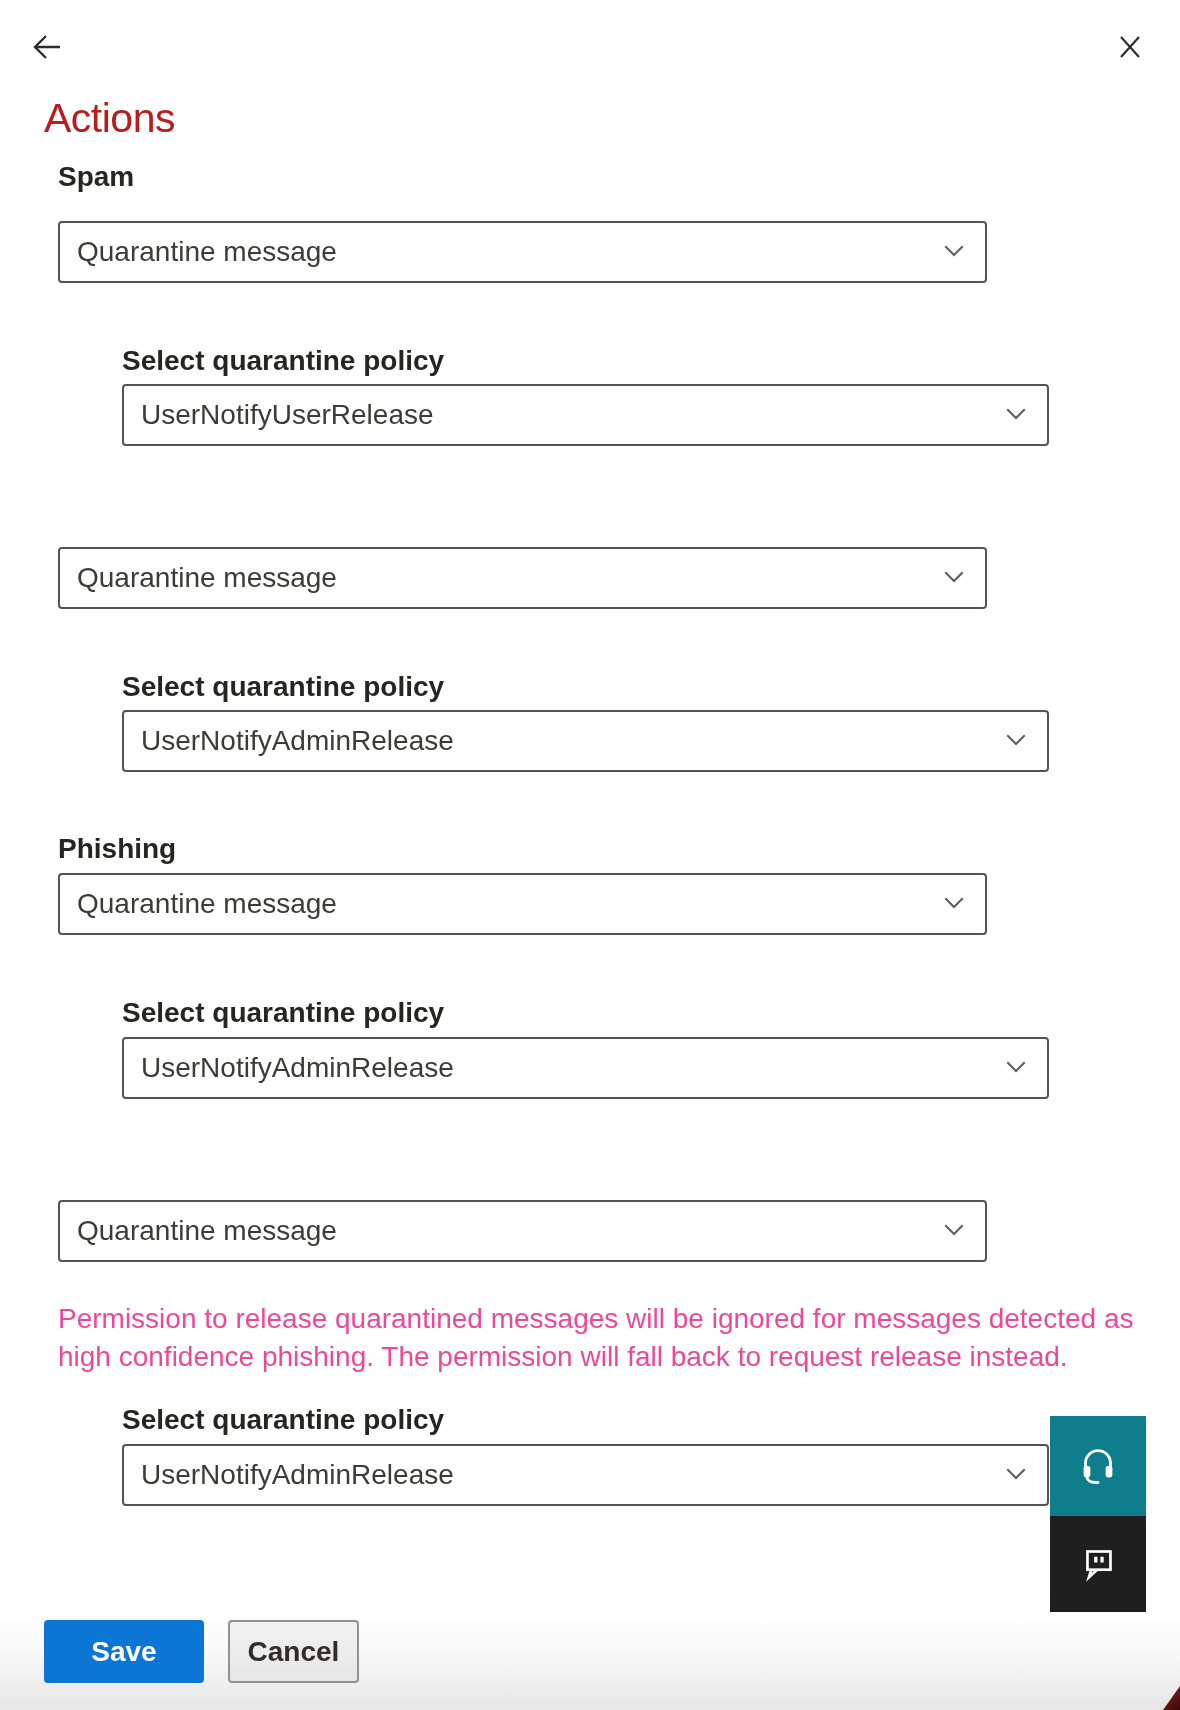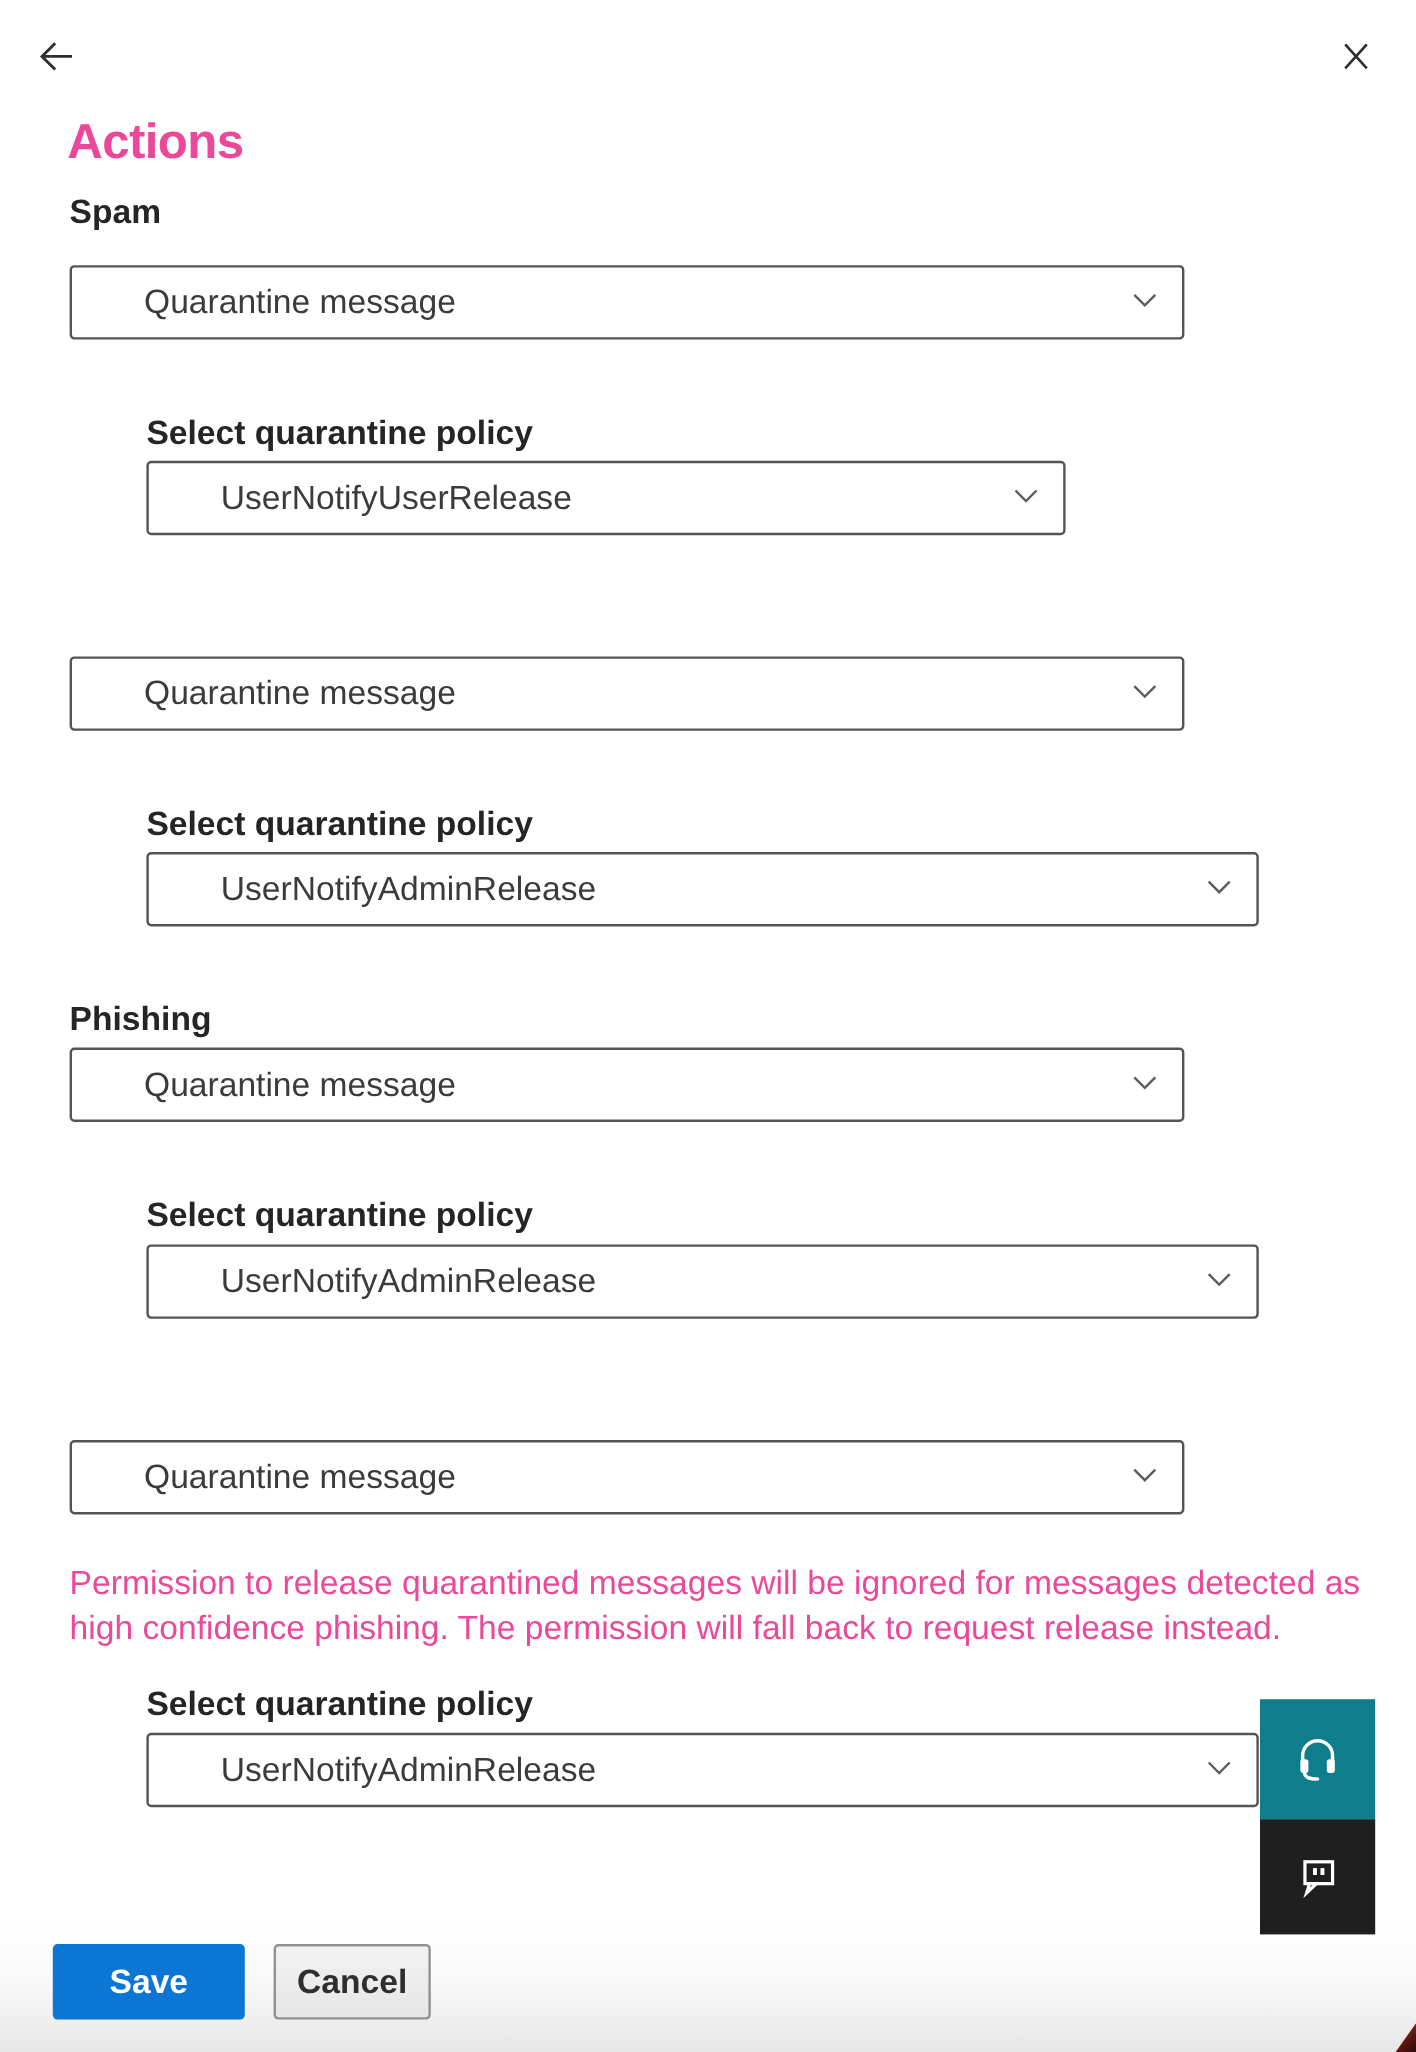--- a/index.html
+++ b/index.html
@@ -1,26 +1,26 @@
 <!DOCTYPE html>
 <html><head>
 <meta charset="utf-8">
 <style>
   html,body{margin:0;padding:0;background:#ffffff;}
   body{font-family:"Liberation Sans","DejaVu Sans",sans-serif;}
   #screen{position:relative;width:1180px;height:1710px;background:#ffffff;overflow:hidden;}
 
   .icon-btn{position:absolute;background:transparent;border:none;padding:0;cursor:pointer;line-height:0;}
 
-  .panel-title{position:absolute;left:56px;top:95px;font-size:41px;font-weight:700;color:#ec4899;letter-spacing:-0.5px;}
+  .panel-title{position:absolute;left:44px;top:95px;font-size:41px;font-weight:400;color:#b91c1c;letter-spacing:-0.5px;}
 
   .group-label{position:absolute;font-size:28px;font-weight:700;color:#262524;line-height:34px;white-space:nowrap;}
 
   .combo{position:absolute;height:62px;box-sizing:border-box;border:2px solid #565452;border-radius:4px;
-         background:#ffffff;display:flex;align-items:center;cursor:pointer;padding-left:43px;}
+         background:#ffffff;display:flex;align-items:center;cursor:pointer;}
   .combo .combo-value{padding-left:17px;font-size:28px;color:#3c3b39;white-space:nowrap;overflow:hidden;}
   .combo .chev{position:absolute;right:16px;top:50%;transform:translateY(-50%);}
 
   .note-text{position:absolute;left:58px;top:1300px;width:1100px;font-size:28px;line-height:38px;color:#ec4899;}
 
   .footer{position:absolute;left:0;top:1597px;width:1180px;height:113px;z-index:5;
           background:linear-gradient(to bottom,#ffffff 0%,#fafafa 45%,#e7e6e6 100%);}
   .btn{position:absolute;box-sizing:border-box;font-size:28px;font-weight:600;border-radius:4px;cursor:pointer;
        display:flex;align-items:center;justify-content:center;}
   .btn-primary{left:44px;top:1620px;width:160px;height:63px;background:#0b76d4;color:#ffffff;border:none;z-index:6;}
@@ -63,21 +63,21 @@
   <div class="group-label" style="left:58px;top:160px;">Spam</div>
   <div class="combo" style="left:58px;top:221px;width:929px;">
     <span class="combo-value">Quarantine message</span>
     <span class="chev">
       <svg width="30" height="30" viewBox="0 0 24 24">
           <path d="M5 9l7 7 7-7" fill="none" stroke="#5f5d5b" stroke-width="1.6"></path>
         </svg>
     </span>
   </div>
   <div class="group-label" style="left:122px;top:344px;">Select quarantine policy</div>
-  <div class="combo" style="left:122px;top:384px;width:766px;">
+  <div class="combo" style="left:122px;top:384px;width:927px;">
     <span class="combo-value">UserNotifyUserRelease</span>
     <span class="chev">
       <svg width="30" height="30" viewBox="0 0 24 24">
           <path d="M5 9l7 7 7-7" fill="none" stroke="#5f5d5b" stroke-width="1.6"></path>
         </svg>
     </span>
   </div>
 
   <div class="combo" style="left:58px;top:547px;width:929px;">
     <span class="combo-value">Quarantine message</span>

